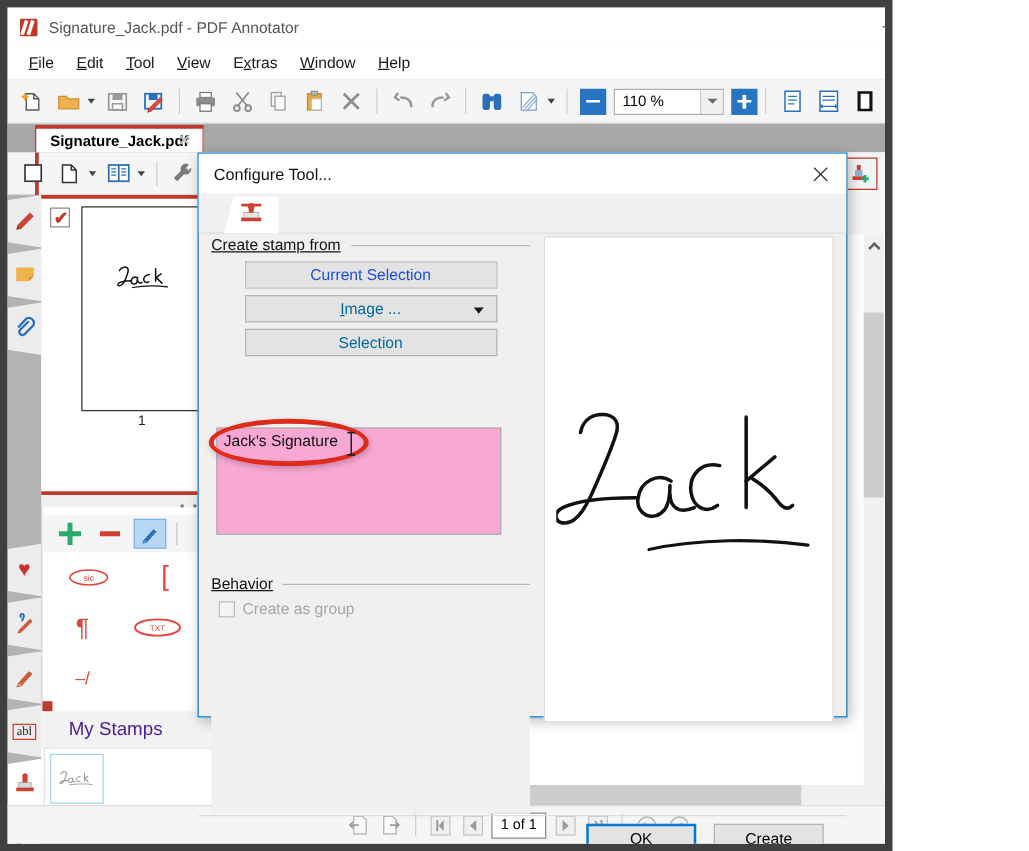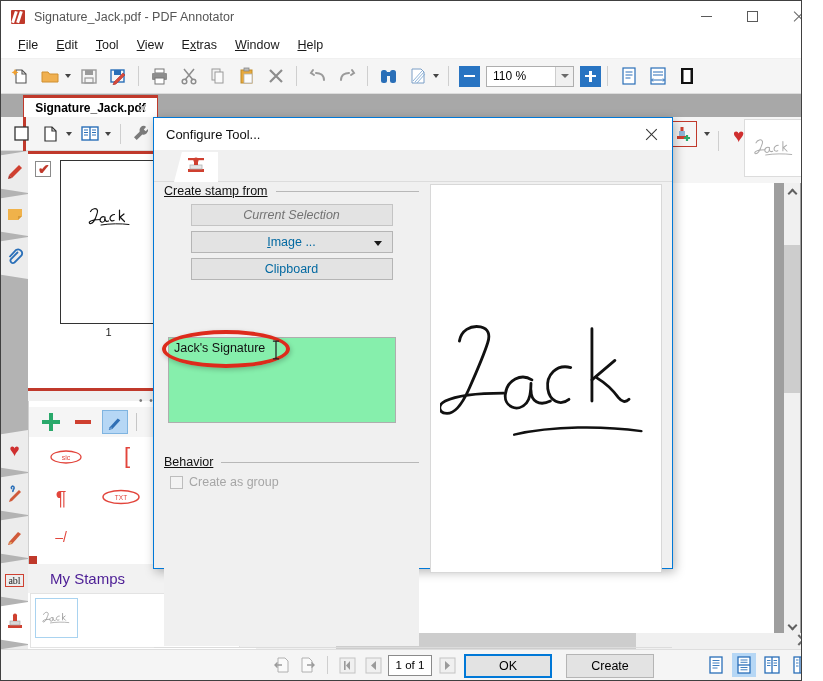--- a/index.html
+++ b/index.html
@@ -8,22 +8,22 @@
     width: 823px; height: 681px;
     overflow: hidden;
     font-family: "Liberation Sans", sans-serif;
     font-size: 12px;
     background: #ffffff;
     color: #000;
     -webkit-font-smoothing: antialiased;
   }
   #app {
     position: relative;
-    width: 802px; height: 681px;
-    border: 1px solid #404040;
+    width: 714px; height: 681px;
+    border: 6px solid #404040;
     background: #f0f0f0;
     overflow: hidden;
   }
 
   
   .titlebar {
     position: absolute; left: 0; top: 0; width: 821px; height: 31px;
     background: #ffffff;
     display: flex; align-items: center;
   }
@@ -350,30 +350,30 @@
     text-decoration: underline;
   }
   .grouplabel .gl-text { padding-right: 8px; white-space: nowrap; }
   .grouplabel .gl-line { flex: 1; height: 1px; background: #b8b8b8; }
 
   .dbtn {
     width: 202px; height: 22px; background: #e3e3e3; border: 1px solid #b5b5b5;
     display: flex; align-items: center; justify-content: center;
     font-size: 12.5px; margin: 0 auto 5px auto; position: relative; color: #0369a1;
   }
-  .dbtn.disabled { color: #737373; background: #e3e3e3; border-color: #c4c4c4; font-style: italic; }
+  .dbtn.disabled { color: #1d4ed8; background: #e3e3e3; border-color: #c4c4c4; }
   .dbtn .bcaret {
     position: absolute; right: 10px; top: 9px; width: 0; height: 0;
     border-left: 4.5px solid transparent; border-right: 4.5px solid transparent;
     border-top: 5px solid #1a1a1a;
   }
   .dbtn u { text-decoration: underline; }
 
   .desc-area {
-    width: 228px; height: 86px; background: #86efac; border: 1px solid #aeaeae;
+    width: 228px; height: 86px; background: #f9a8d4; border: 1px solid #aeaeae;
     margin-left: 4px; padding: 3px 5px; font-size: 12.5px; color: #111; position: relative;
   }
   .ellipse-mark {
     position: absolute; left: 9px; top: 42px; width: 122px; height: 36px;
     border: 4px solid #dd2b1c; border-radius: 50%;
     box-shadow: 1px 2px 5px rgba(0,0,0,0.22);
   }
   .ibeam {
     position: absolute; left: 115px; top: 47px; width: 8px; height: 22px;
   }
@@ -932,21 +932,21 @@
       </div>
 
       <div class="dbtn disabled">
         <span>Current Selection</span>
       </div>
       <div class="dbtn">
         <span><u>I</u>mage ...</span>
         <span class="bcaret"></span>
       </div>
       <div class="dbtn">
-        <span>Clipboard</span>
+        <span>Selection</span>
       </div>
 
       <div style="height:52px;"></div>
 
 
       <div style="position:relative;">
         <div class="desc-area">
           <span>Jack's Signature</span>
         </div>
         <div class="ellipse-mark" style="left:-2px;top:-7px;width:128px;height:38px;"></div>

